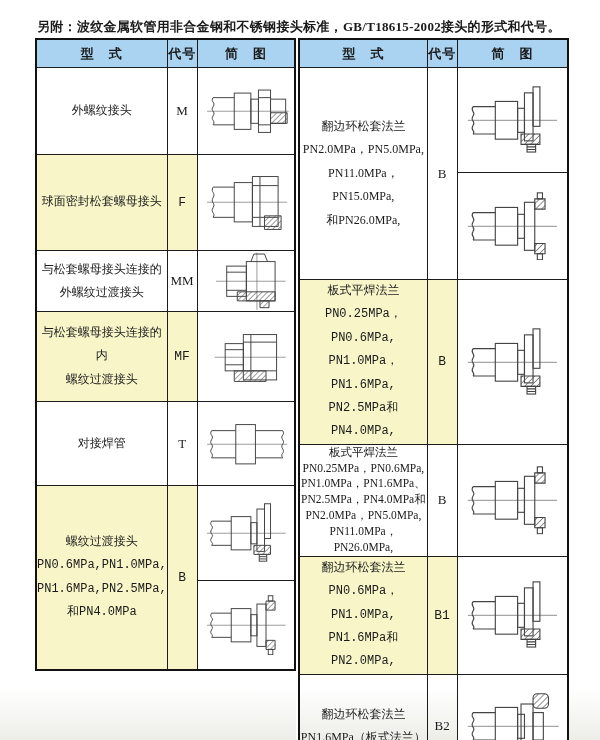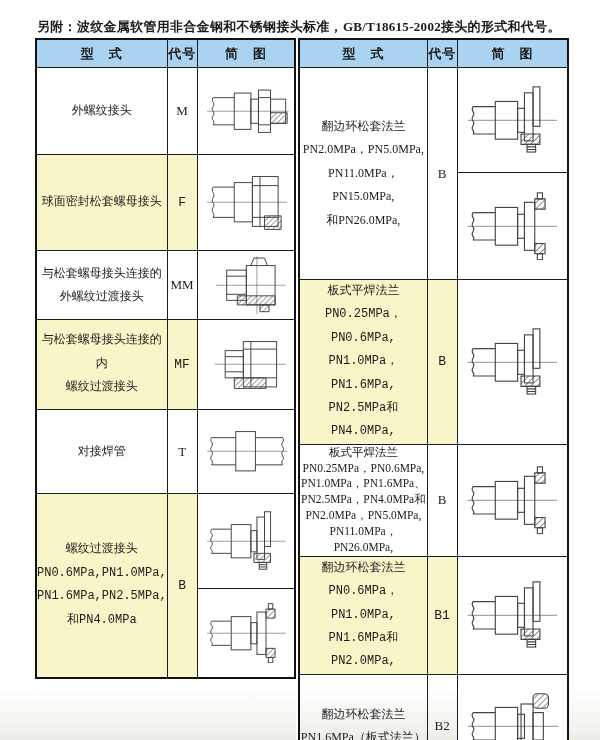--- a/index.html
+++ b/index.html
@@ -181,21 +181,21 @@
       </tr>
       <tr style="height:96px">
         <td class="type-cell hl">
               <span class="tcell-text">球面密封松套螺母接头</span>
             </td>
         <td class="code-cell hl">F</td>
         <td class="diag-cell"><svg class="diag" viewBox="0 0 120 80">
                 <use href="#sym-f-nut"></use>
               </svg></td>
       </tr>
-      <tr style="height:69px">
+      <tr style="height:61px">
         <td class="type-cell">
               <span class="tcell-text">与松套螺母接头连接的
 外螺纹过渡接头</span>
             </td>
         <td class="code-cell">MM</td>
         <td class="diag-cell"><svg class="diag" viewBox="0 0 120 80">
                 <use href="#sym-mm-adapter"></use>
               </svg></td>
       </tr>
       <tr style="height:90px">

